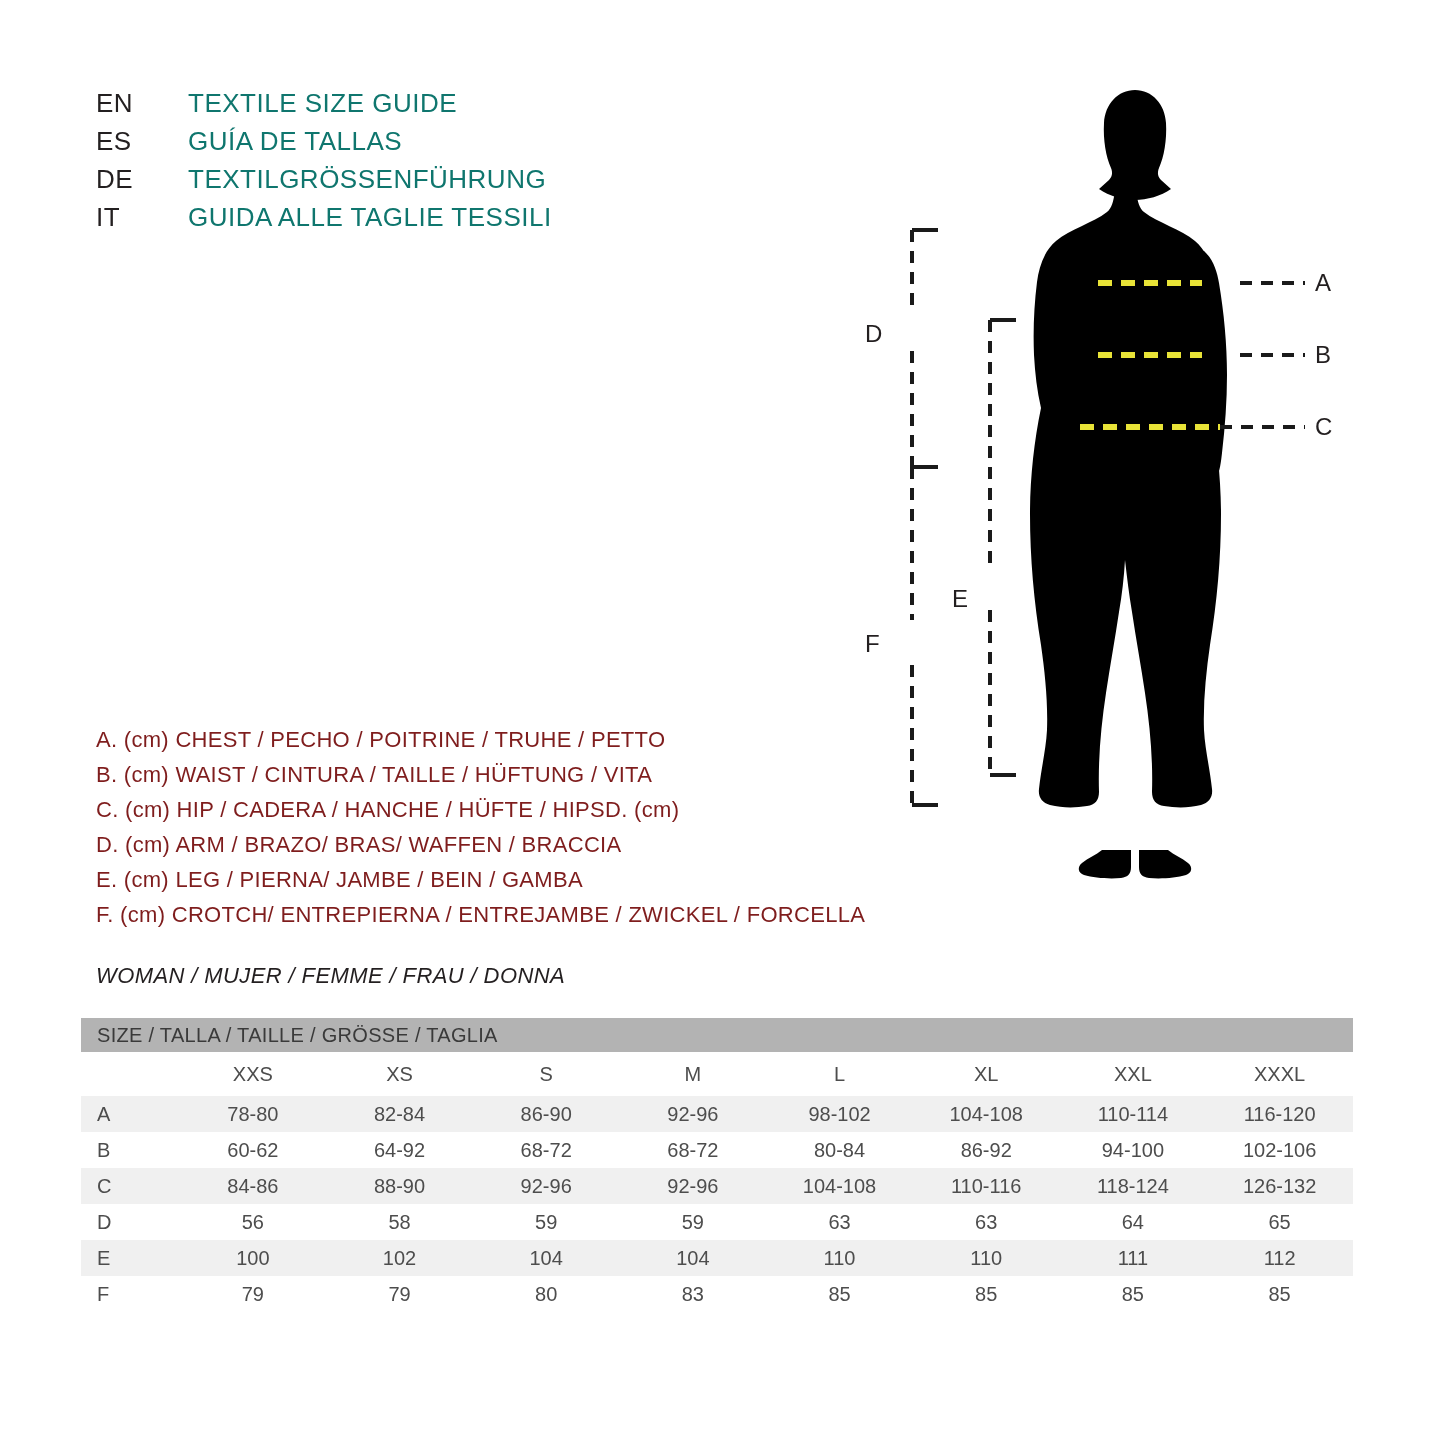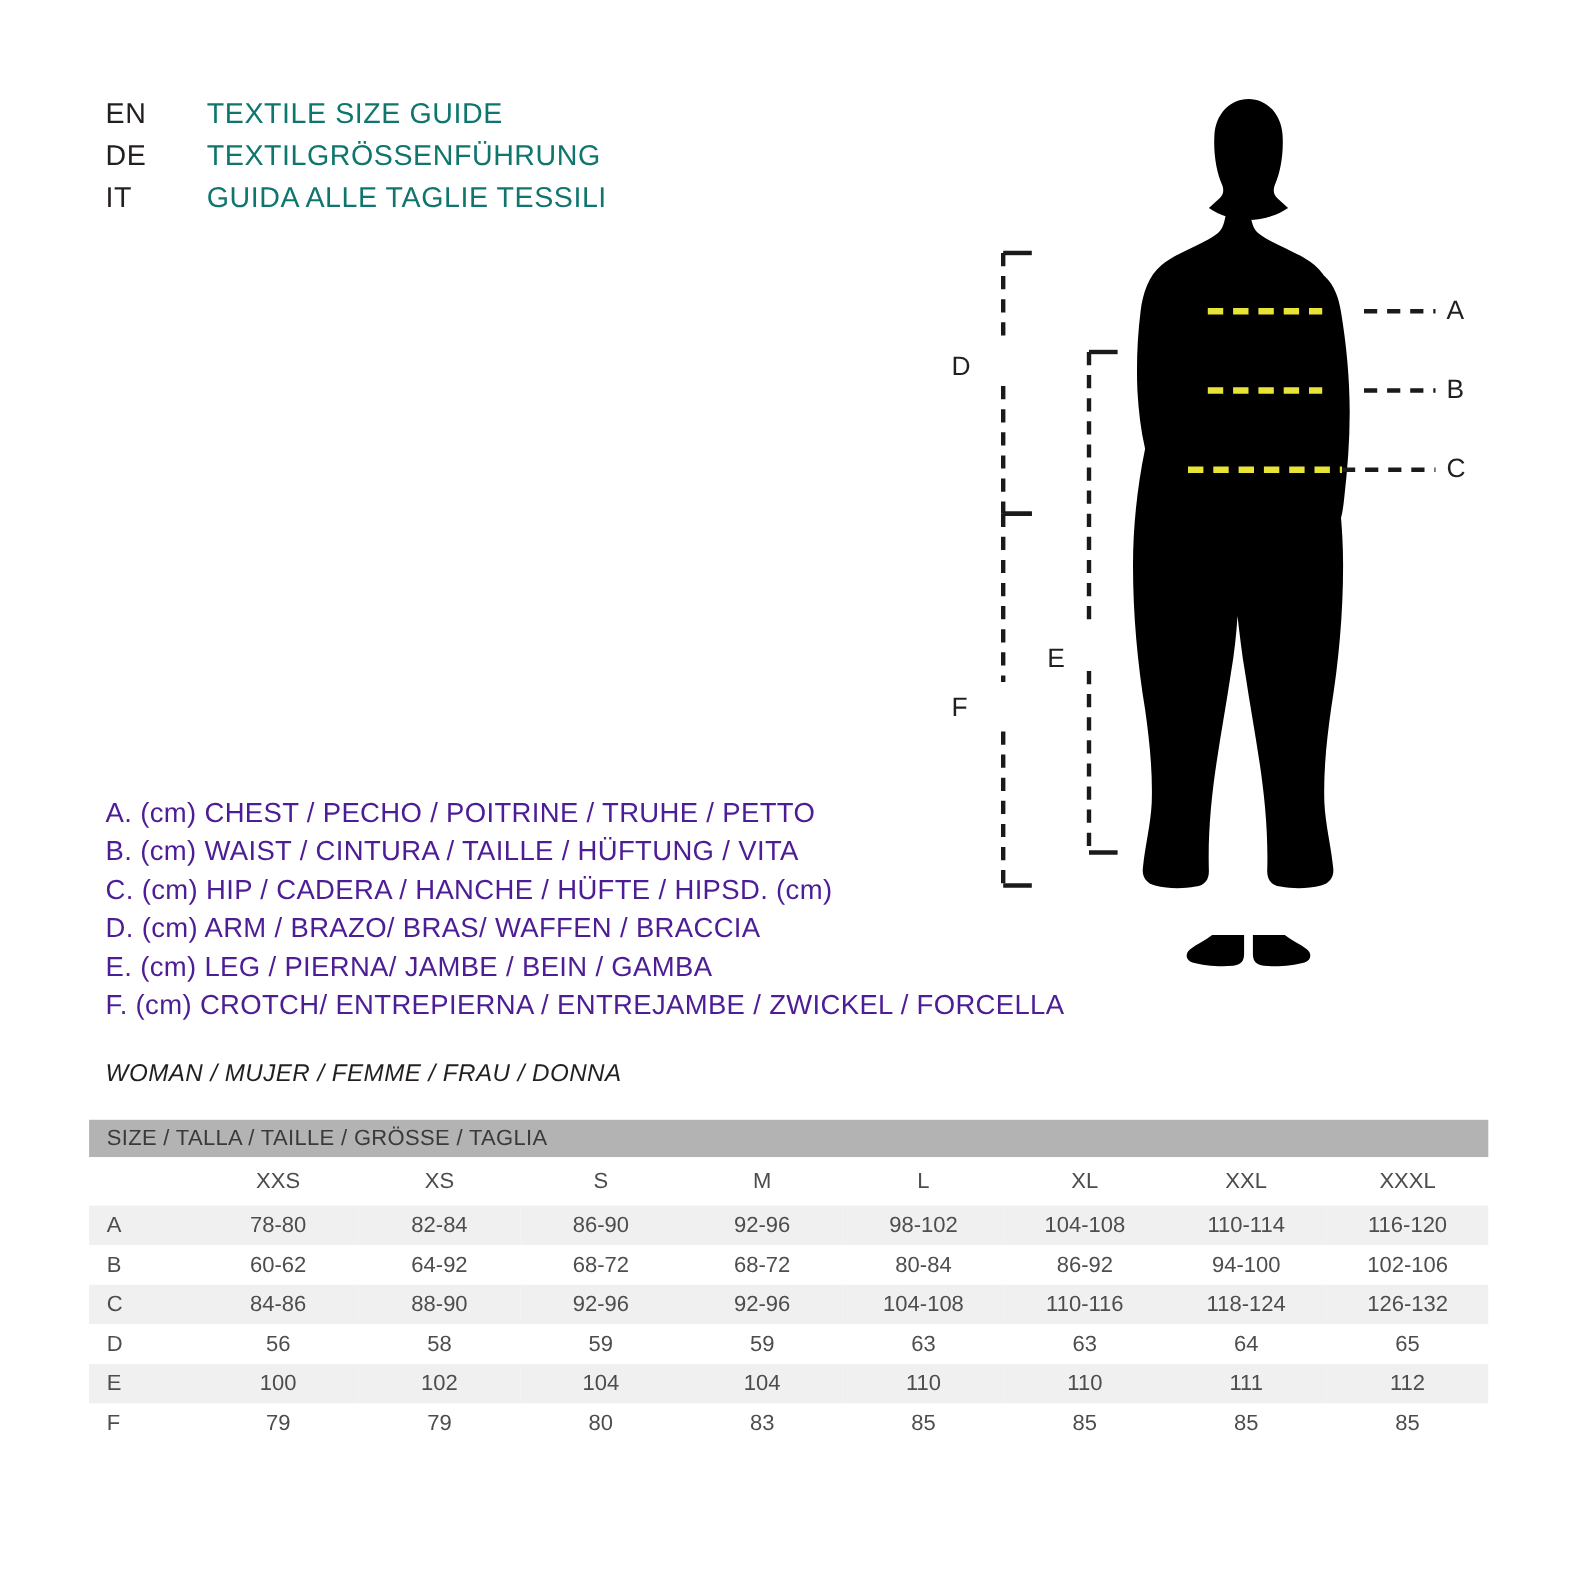--- a/index.html
+++ b/index.html
@@ -14,21 +14,21 @@
   }
 
   
   .lang-block { position:absolute; left:96px; top:88px; }
   .lang-row { display:flex; align-items:baseline; height:38px; }
   .lang-code { width:92px; font-size:26px; letter-spacing:0.5px; color:#231f20; }
   .lang-text { font-size:26px; letter-spacing:0.5px; color:#0f766e; }
 
   
   .legend-block { position:absolute; left:96px; top:722px; }
-  .legend-row { font-size:25px; line-height:35px; letter-spacing:0.3px; color:#4c1d95; white-space:nowrap; }
+  .legend-row { font-size:22px; line-height:35px; letter-spacing:0.3px; color:#7f1d1d; white-space:nowrap; }
 
   .gender-row { position:absolute; left:96px; top:963px; font-size:22px; letter-spacing:0.4px; color:#231f20;font-style:italic; }
 
   
   .table-wrap { position:absolute; left:81px; top:1018px; width:1272px; }
   table { border-collapse:collapse; width:1272px; table-layout:fixed; }
   table td, table th { padding:0; }
   .size-header td {
     background:#b3b3b3;
     height:34px;
@@ -71,20 +71,24 @@
 </style>
 </head>
 <body>
 
 <div class="lang-block">
   <div class="lang-row">
     <span class="lang-code">EN</span>
     <span class="lang-text">TEXTILE SIZE GUIDE</span>
   </div>
   <div class="lang-row">
+    <span class="lang-code">ES</span>
+    <span class="lang-text">GUÍA DE TALLAS</span>
+  </div>
+  <div class="lang-row">
     <span class="lang-code">DE</span>
     <span class="lang-text">TEXTILGRÖSSENFÜHRUNG</span>
   </div>
   <div class="lang-row">
     <span class="lang-code">IT</span>
     <span class="lang-text">GUIDA ALLE TAGLIE TESSILI</span>
   </div>
 </div>
 
 <div class="figure-area">

